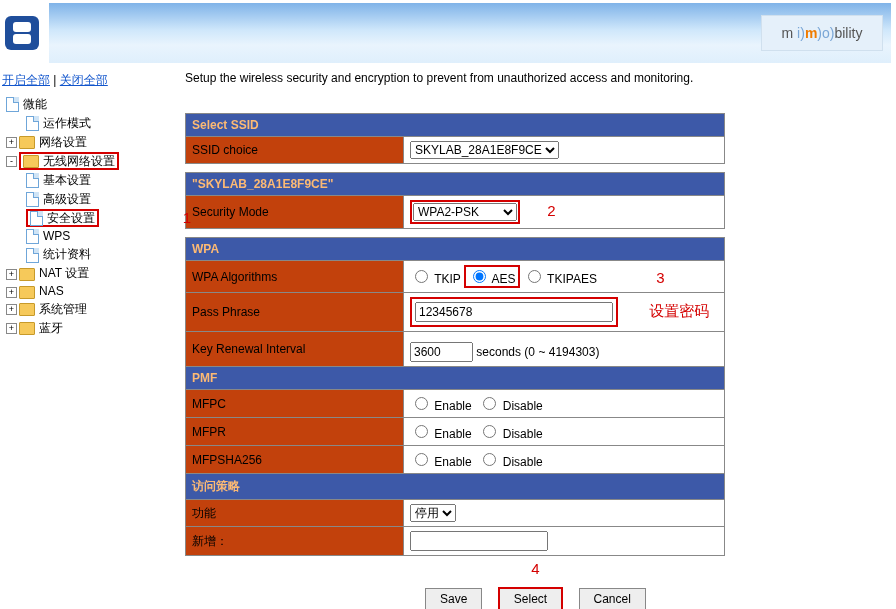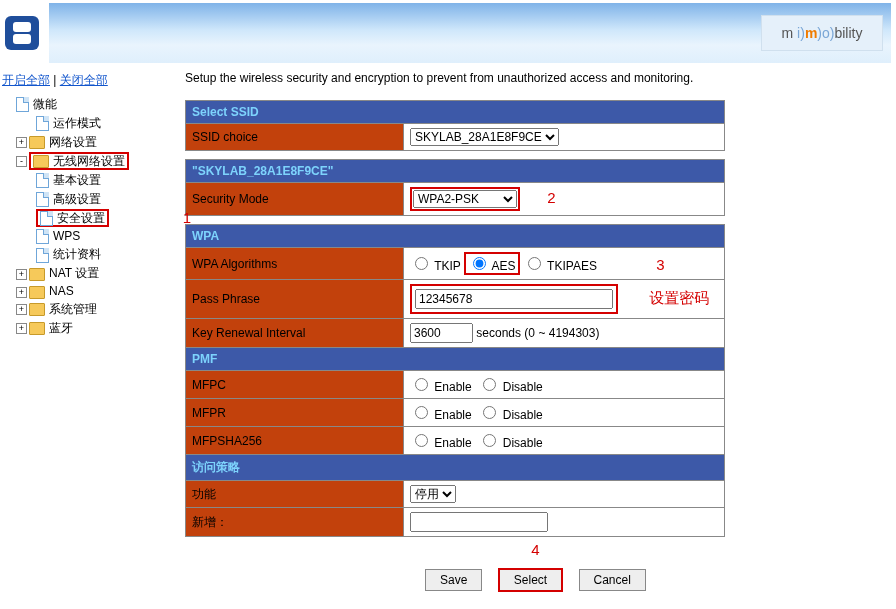--- a/index.html
+++ b/index.html
@@ -10,34 +10,34 @@
 .logo-mark::before{width:18px;height:10px;top:6px;left:8px}
 .logo-mark::after{width:18px;height:10px;bottom:6px;left:8px}
 .banner{flex:1;height:60px;margin-left:10px;background:linear-gradient(180deg,#7fb3e8 0%,#cfe7fb 45%,#e9f4fd 70%,#dfeffc 100%);position:relative}
 .mimobility{width:120px;height:34px;background:#e5f0fa;display:flex;align-items:center;justify-content:center;font-size:14px;color:#555;position:absolute;right:8px;top:12px;border:1px solid #d0e0ee}
 .mimobility span.o{color:#f07c00;font-weight:bold}
 .mimobility span.p{color:#7aa6d6}
 .layout{display:flex;align-items:flex-start}
 .sidebar{width:175px;padding:5px 0 0 0}
 .treetop{padding:2px 0 6px 2px}
 .treetop a{color:#1155cc;text-decoration:underline}
-.tree{padding-left:16px}
+.tree{padding-left:6px}
 .node{position:relative;padding:1px 0 1px 0;white-space:nowrap}
 .toggle{display:inline-block;width:9px;height:9px;border:1px solid #888;text-align:center;line-height:8px;font-size:9px;margin-right:2px;vertical-align:middle;cursor:pointer}
 .ico-folder{display:inline-block;width:14px;height:11px;background:#f6c95a;border:1px solid #c79a2a;border-radius:1px;vertical-align:middle;margin-right:4px}
 .ico-page{display:inline-block;width:11px;height:13px;background:#fff;border:1px solid #6fa6d9;vertical-align:middle;margin-right:4px;position:relative}
 .ico-page::after{content:'';position:absolute;right:-1px;top:-1px;width:5px;height:5px;background:#cfe4f6;border-left:1px solid #6fa6d9;border-bottom:1px solid #6fa6d9}
 .child{margin-left:20px}
 .hl{border:2px solid #d40000;padding:0 2px}
 .num-red{color:#d40000;font-size:15px;position:absolute}
 .content{flex:1;padding:0 10px 20px 10px}
-.desc{margin:6px 0 15px 0}
+.desc{margin:6px 0 28px 0}
 table.form{border-collapse:collapse;width:540px;margin-bottom:8px}
 table.form td,table.form th{border:1px solid #888;padding:4px 6px;text-align:left;font-size:12px}
-table.form th{background:#3d59a8;color:#7dd3fc;font-weight:bold}
+table.form th{background:#3d59a8;color:#fdba74;font-weight:bold}
 table.form td.label{background:#c2410c;width:205px}
 select,input[type=text]{font-size:12px}
 .hl-box{border:2px solid #d40000;display:inline-block;padding:1px}
 .radio-hl{border:2px solid #d40000;padding:0 2px;display:inline-flex;align-items:center}
 .annot{color:#d40000;font-size:15px}
 .btnrow{text-align:center;margin-top:10px}
 .btn{background:#eee;border:1px solid #888;padding:3px 14px;font-size:12px;cursor:pointer;margin:0 6px}
 .btn-hl{border:2px solid #d40000}
 </style>
 </head>
@@ -135,21 +135,21 @@
       <tr>
         <td class="label">Pass Phrase</td>
         <td style="position:relative">
           <span class="hl-box" style="padding:3px"><input type="text" style="width: 190px;" value="12345678"></span>
           <span class="annot" style="margin-left:28px">设置密码</span>
         </td>
       </tr>
       <tr>
         <td class="label">Key Renewal Interval</td>
         <td>
-          <input type="text" style="width: 55px;" value="3600">
+          <input type="text" style="width: 55px; margin-top: 6px;" value="3600">
           <span>seconds   (0 ~ 4194303)</span>
         </td>
       </tr>
       <tr>
             <th colspan="2">PMF</th>
           </tr>
       <tr>
         <td class="label">MFPC</td>
         <td>
           <label><input type="radio" name="mfpc" style=""> <span>Enable</span></label>&nbsp;

